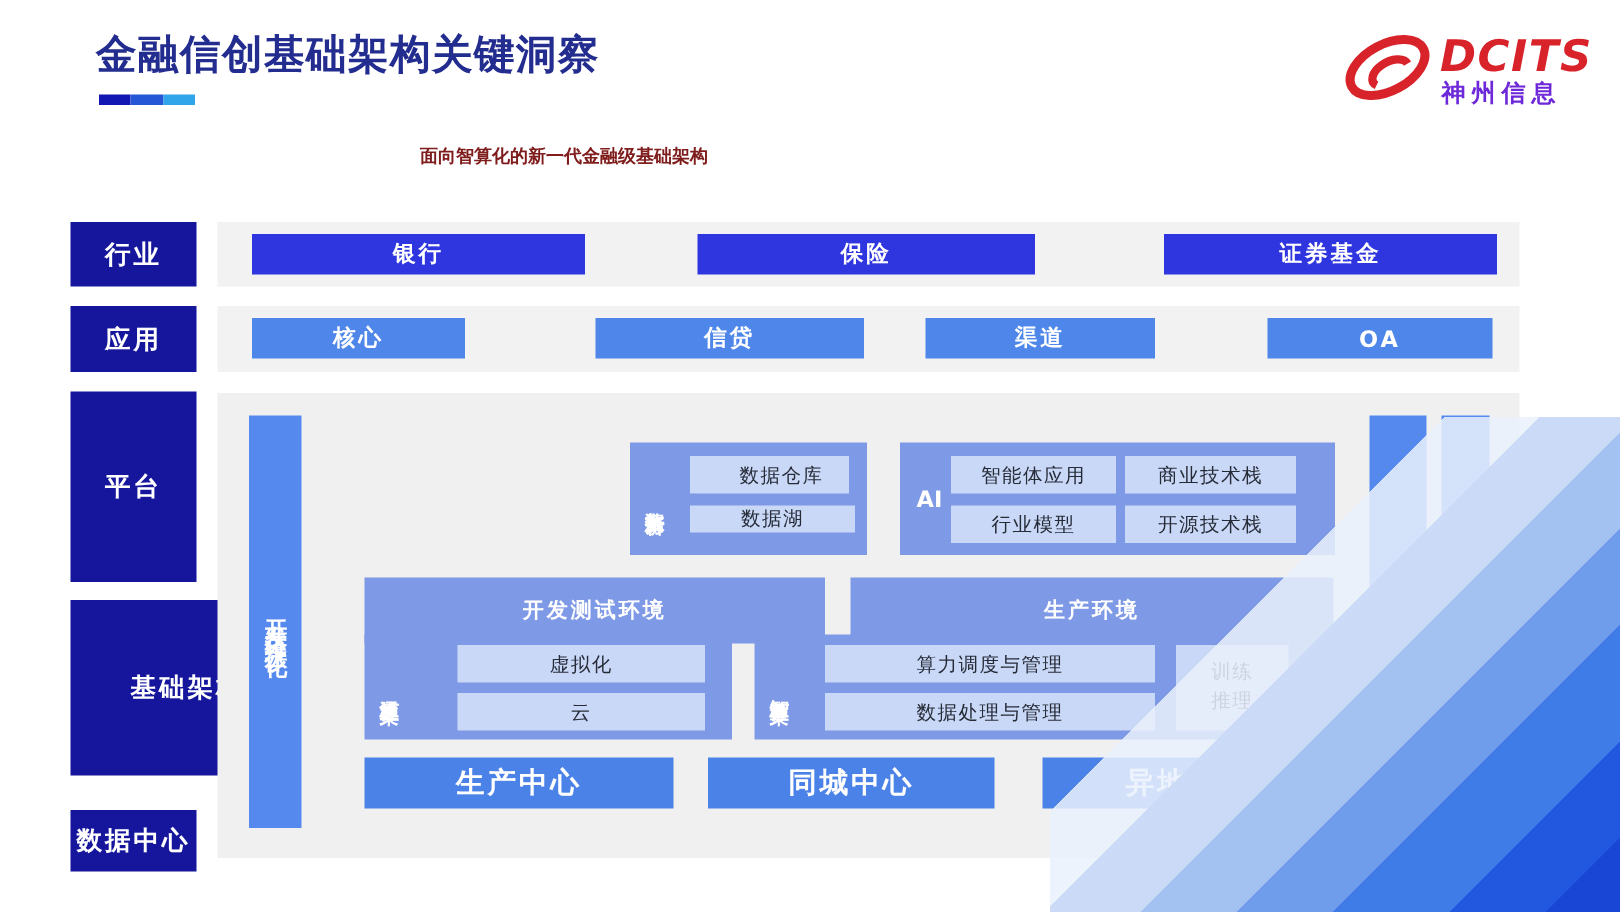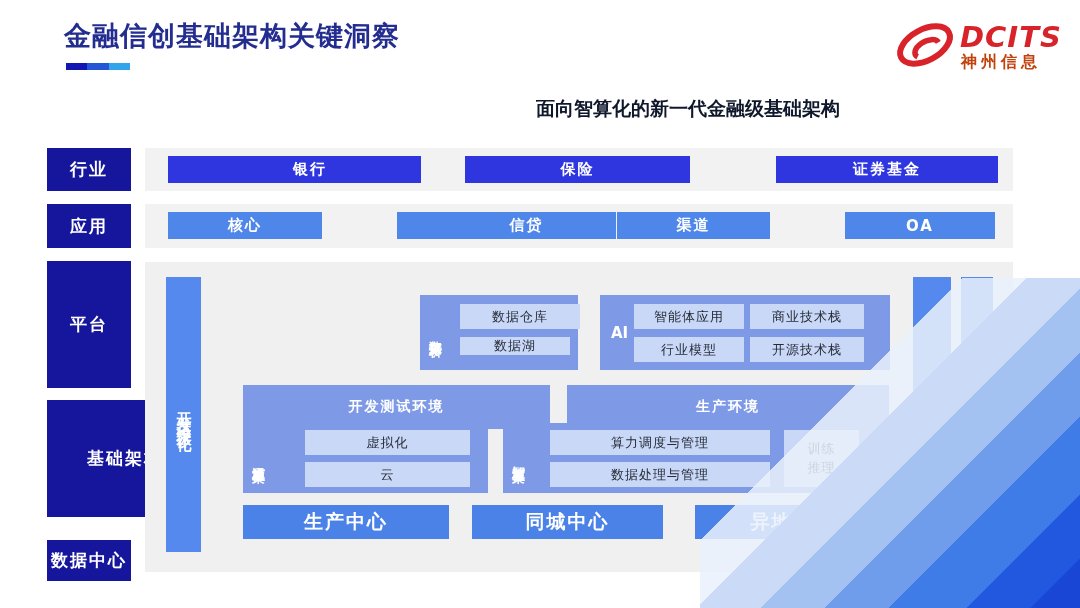--- a/index.html
+++ b/index.html
@@ -5,46 +5,46 @@
   html,body{margin:0;padding:0;background:#fff;}
   .slide{position:relative;width:1080px;height:608px;background:#ffffff;overflow:hidden;
          font-family:"DejaVu Sans","Liberation Sans",sans-serif;}
   .abs{position:absolute;}
 
   
   .title{left:64px;top:18px;font-size:27px;font-weight:bold;color:#232C8F;letter-spacing:1px;}
   .underline{left:66px;top:63px;width:64px;height:7px;display:flex;}
   .underline span{flex:1;height:100%;}
   .u1{background:#1216B2;} .u2{background:#2456D6;} .u3{background:#31A5E9;}
-  .subtitle{left:280px;top:96px;width:560px;text-align:right;font-size:19px;font-weight:bold;color:#0f172a;}
+  .subtitle{left:280px;top:96px;width:560px;text-align:left;font-size:12px;font-weight:bold;color:#7f1d1d;}
 
   
   .logo-swoosh{left:893px;top:18px;}
   .logo-brand{left:960px;top:20px;font-size:29px;font-weight:bold;font-style:italic;color:#D8232A;letter-spacing:1px;}
-  .logo-company{left:961px;top:52px;font-size:16px;font-weight:bold;color:#c2410c;letter-spacing:4px;}
+  .logo-company{left:961px;top:52px;font-size:16px;font-weight:bold;color:#6d28d9;letter-spacing:4px;}
 
   
   .navybox{left:47px;width:84px;background:#15169B;color:#fff;font-weight:bold;font-size:17px;
            display:flex;align-items:center;justify-content:center;letter-spacing:2px;}
   .nb-industry{top:148px;height:43px;}
   .nb-application{top:204px;height:44px;}
   .nb-platform{top:261px;height:127px;}
   .nb-infra{top:400px;height:117px;padding-left:36px;}
   .nb-dc{top:540px;height:41px;}
 
   
   .strip{left:145px;width:868px;background:#F2F2F3;}
   .strip-industry{top:148px;height:43px;}
   .strip-application{top:204px;height:44px;}
   .btn{position:absolute;display:flex;align-items:center;justify-content:center;
        color:#fff;font-weight:bold;font-size:15px;letter-spacing:2px;}
   .btn-royal{background:#2F36DF;top:156px;height:27px;}
   .btn-mid{background:#4E86EA;top:212px;height:27px;}
-  .b-bank{left:168px;width:222px;padding-left:31px;} .b-ins{left:465px;width:225px;} .b-sec{left:776px;width:222px;}
-  .b-core{left:168px;width:154px;} .b-credit{left:397px;width:179px;padding-left:40px;}
+  .b-bank{left:168px;width:222px;} .b-ins{left:465px;width:225px;} .b-sec{left:776px;width:222px;}
+  .b-core{left:168px;width:142px;} .b-credit{left:397px;width:179px;}
   .b-channel{left:617px;width:153px;} .b-oa{left:845px;width:150px;}
 
   
   .panel{left:145px;top:262px;width:868px;height:310px;background:#F0F0F1;z-index:1;}
 
   .vbar{top:277px;height:275px;background:#5589EE;color:#fff;font-weight:bold;font-size:15px;
         display:flex;align-items:center;justify-content:center;z-index:2;}
   .vtext{writing-mode:vertical-rl;text-orientation:upright;letter-spacing:4px;}
   .vb-devops{left:166px;width:35px;}
   .vb-security{left:913px;width:38px;}
@@ -55,21 +55,21 @@
           writing-mode:vertical-rl;text-orientation:upright;letter-spacing:1px;
           top:50%;transform:translateY(-50%);left:9px;line-height:1;}
   .inner{position:absolute;background:#C9D8F6;color:#262B38;font-size:13px;
          display:flex;align-items:center;justify-content:center;letter-spacing:1px;}
 
   .g-db{left:243px;top:295px;width:140px;height:75px;}
   .g-db .i1{left:44px;top:9px;width:88px;height:25px;}
   .g-db .i2{left:44px;top:42px;width:88px;height:25px;}
 
   .g-an{left:420px;top:295px;width:158px;height:75px;}
-  .g-an .i1{left:40px;top:9px;width:120px;height:25px;}
+  .g-an .i1{left:40px;top:9px;width:90px;height:25px;padding-left:16px;}
   .g-an .i2{left:40px;top:42px;width:110px;height:18px;}
 
   .g-ai{left:600px;top:295px;width:290px;height:75px;}
   .g-ai .ailabel{position:absolute;left:11px;top:50%;transform:translateY(-50%);
                  color:#fff;font-weight:bold;font-size:15px;}
   .g-ai .i1{left:34px;top:9px;width:110px;height:25px;}
   .g-ai .i2{left:150px;top:9px;width:114px;height:25px;}
   .g-ai .i3{left:34px;top:42px;width:110px;height:25px;}
   .g-ai .i4{left:150px;top:42px;width:114px;height:25px;}
 

